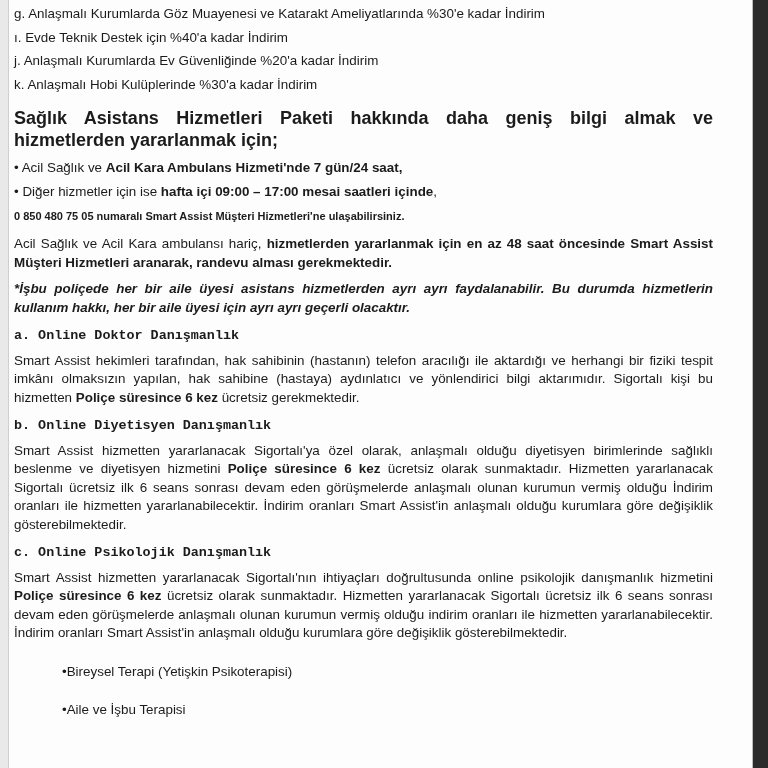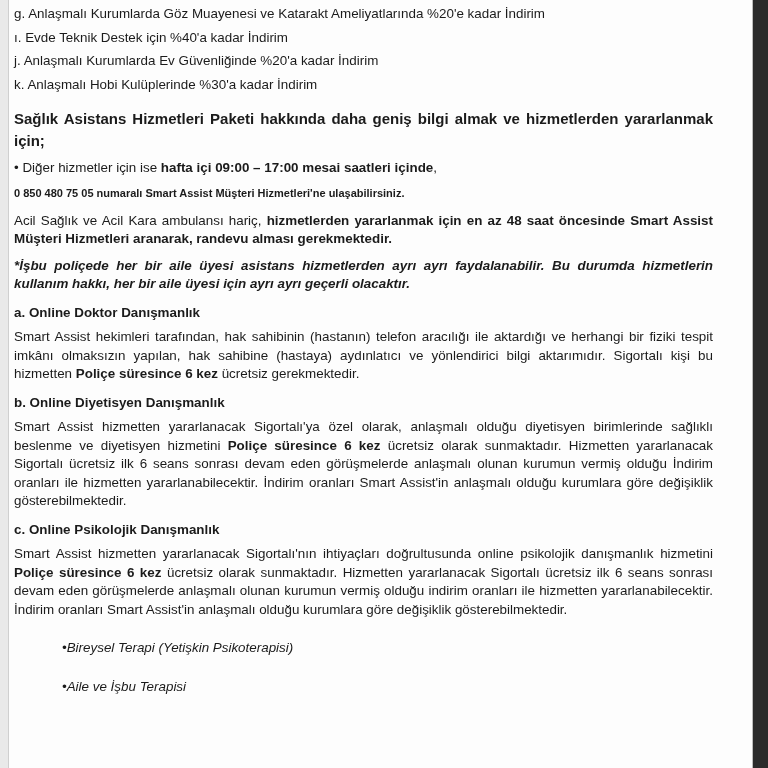--- a/index.html
+++ b/index.html
@@ -26,49 +26,50 @@
     left: 14px; top: 5px;
     width: 699px;
     font-size: 13.4px;
     line-height: 18.5px;
   }
   .block { margin: 0 0 8px 0; }
   .block.item { margin-bottom: 5px; }
   .block.lead {
     font-weight: bold;
     text-align: justify;
-    font-size: 15px;
+    font-size: 18px;
     line-height: 21.5px;
     margin-bottom: 8px;
     margin-top: 14px;
   }
   .block.phone {
     font-weight: bold;
     font-size: 11px;
     line-height: 20px;
     margin-bottom: 9px;
   }
   .block.para { text-align: justify; margin-bottom: 8px; }
   .block.note { font-style: italic; text-align: justify; margin-bottom: 8px; font-weight: bold; }
-  .block.heading { font-weight: bold; margin-bottom: 6px; margin-top: 10px; }
-  .block.sub-bullet { margin-left: 48px; margin-top: 20px; margin-bottom: 7px; font-style: italic; }
+  .block.heading { font-weight: bold; margin-bottom: 6px; margin-top: 10px; font-family: Liberation Mono, monospace; }
+  .block.sub-bullet { margin-left: 48px; margin-top: 20px; margin-bottom: 7px; }
   .b { font-weight: bold; }
   .i { font-style: italic; }
 </style>
 </head>
 <body>
 
 <div class="left-strip"></div>
 <div class="right-strip"></div>
 <div class="doc">
-    <div class="block item"><span>g. Anlaşmalı Kurumlarda Göz Muayenesi ve Katarakt Ameliyatlarında %20'e kadar İndirim</span></div>
+    <div class="block item"><span>g. Anlaşmalı Kurumlarda Göz Muayenesi ve Katarakt Ameliyatlarında %30'e kadar İndirim</span></div>
     <div class="block item"><span>ı. Evde Teknik Destek için %40'a kadar İndirim</span></div>
     <div class="block item"><span>j. Anlaşmalı Kurumlarda Ev Güvenliğinde %20'a kadar İndirim</span></div>
     <div class="block item"><span>k. Anlaşmalı Hobi Kulüplerinde %30'a kadar İndirim</span></div>
     <div class="block lead"><span class="b">Sağlık Asistans Hizmetleri Paketi hakkında daha geniş bilgi almak ve hizmetlerden yararlanmak için;</span></div>
+    <div class="block item"><span>• Acil Sağlık ve </span><span class="b">Acil Kara Ambulans Hizmeti'nde 7 gün/24 saat,</span></div>
     <div class="block item"><span>• Diğer hizmetler için ise </span><span class="b">hafta içi 09:00 – 17:00 mesai saatleri içinde</span><span>,</span></div>
     <div class="block phone"><span class="b">0 850 480 75 05 numaralı Smart Assist Müşteri Hizmetleri'ne ulaşabilirsiniz.</span></div>
     <div class="block para"><span>Acil Sağlık ve Acil Kara ambulansı hariç, </span><span class="b">hizmetlerden yararlanmak için en az 48 saat öncesinde Smart Assist Müşteri Hizmetleri aranarak, randevu alması gerekmektedir.</span></div>
     <div class="block note"><span class="i">*İşbu poliçede her bir aile üyesi asistans hizmetlerden ayrı ayrı faydalanabilir. Bu durumda hizmetlerin kullanım hakkı, her bir aile üyesi için ayrı ayrı geçerli olacaktır.</span></div>
     <div class="block heading"><span class="b">a. Online Doktor Danışmanlık</span></div>
     <div class="block para"><span>Smart Assist hekimleri tarafından, hak sahibinin (hastanın) telefon aracılığı ile aktardığı ve herhangi bir fiziki tespit imkânı olmaksızın yapılan, hak sahibine (hastaya) aydınlatıcı ve yönlendirici bilgi aktarımıdır. Sigortalı kişi bu hizmetten </span><span class="b">Poliçe süresince 6 kez</span><span> ücretsiz gerekmektedir.</span></div>
     <div class="block heading"><span class="b">b. Online Diyetisyen Danışmanlık</span></div>
     <div class="block para"><span>Smart Assist hizmetten yararlanacak Sigortalı'ya özel olarak, anlaşmalı olduğu diyetisyen birimlerinde sağlıklı beslenme ve diyetisyen hizmetini </span><span class="b">Poliçe süresince 6 kez</span><span> ücretsiz olarak sunmaktadır. Hizmetten yararlanacak Sigortalı ücretsiz ilk 6 seans sonrası devam eden görüşmelerde anlaşmalı olunan kurumun vermiş olduğu İndirim oranları ile hizmetten yararlanabilecektir. İndirim oranları Smart Assist'in anlaşmalı olduğu kurumlara göre değişiklik gösterebilmektedir.</span></div>
     <div class="block heading"><span class="b">c. Online Psikolojik Danışmanlık</span></div>
     <div class="block para"><span>Smart Assist hizmetten yararlanacak Sigortalı'nın ihtiyaçları doğrultusunda online psikolojik danışmanlık hizmetini </span><span class="b">Poliçe süresince 6 kez</span><span> ücretsiz olarak sunmaktadır. Hizmetten yararlanacak Sigortalı ücretsiz ilk 6 seans sonrası devam eden görüşmelerde anlaşmalı olunan kurumun vermiş olduğu indirim oranları ile hizmetten yararlanabilecektir. İndirim oranları Smart Assist'in anlaşmalı olduğu kurumlara göre değişiklik gösterebilmektedir.</span></div>

